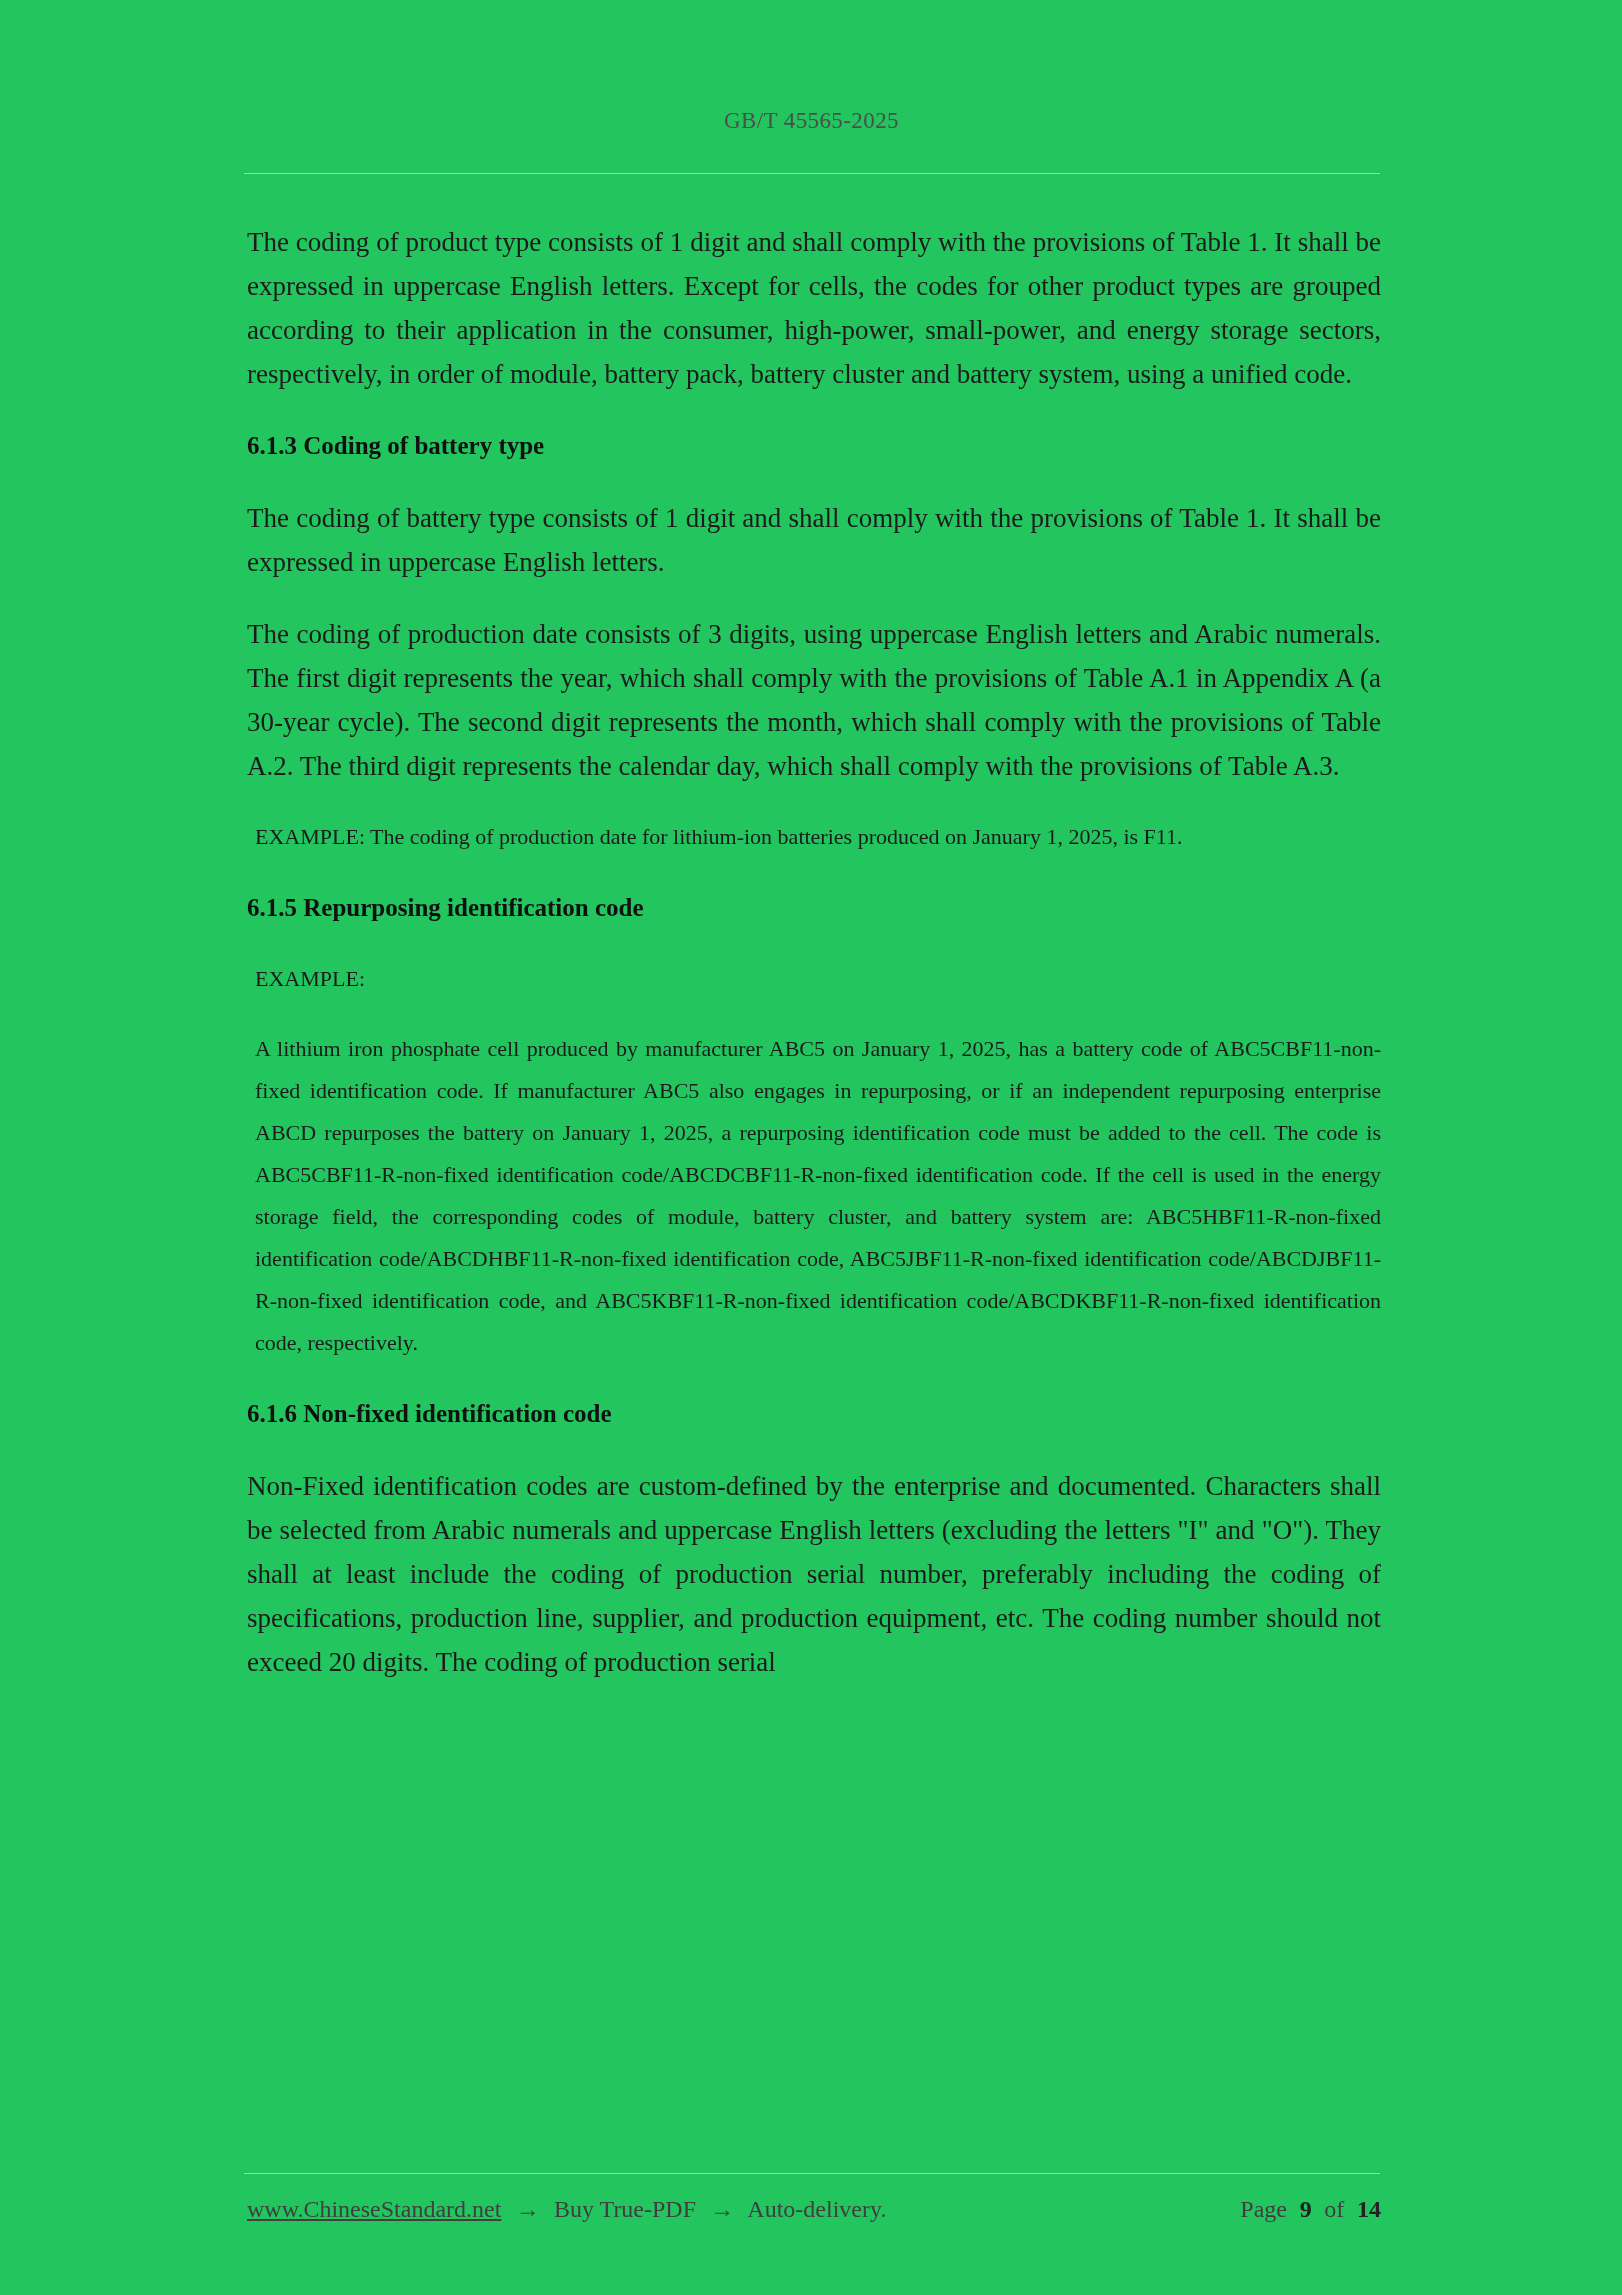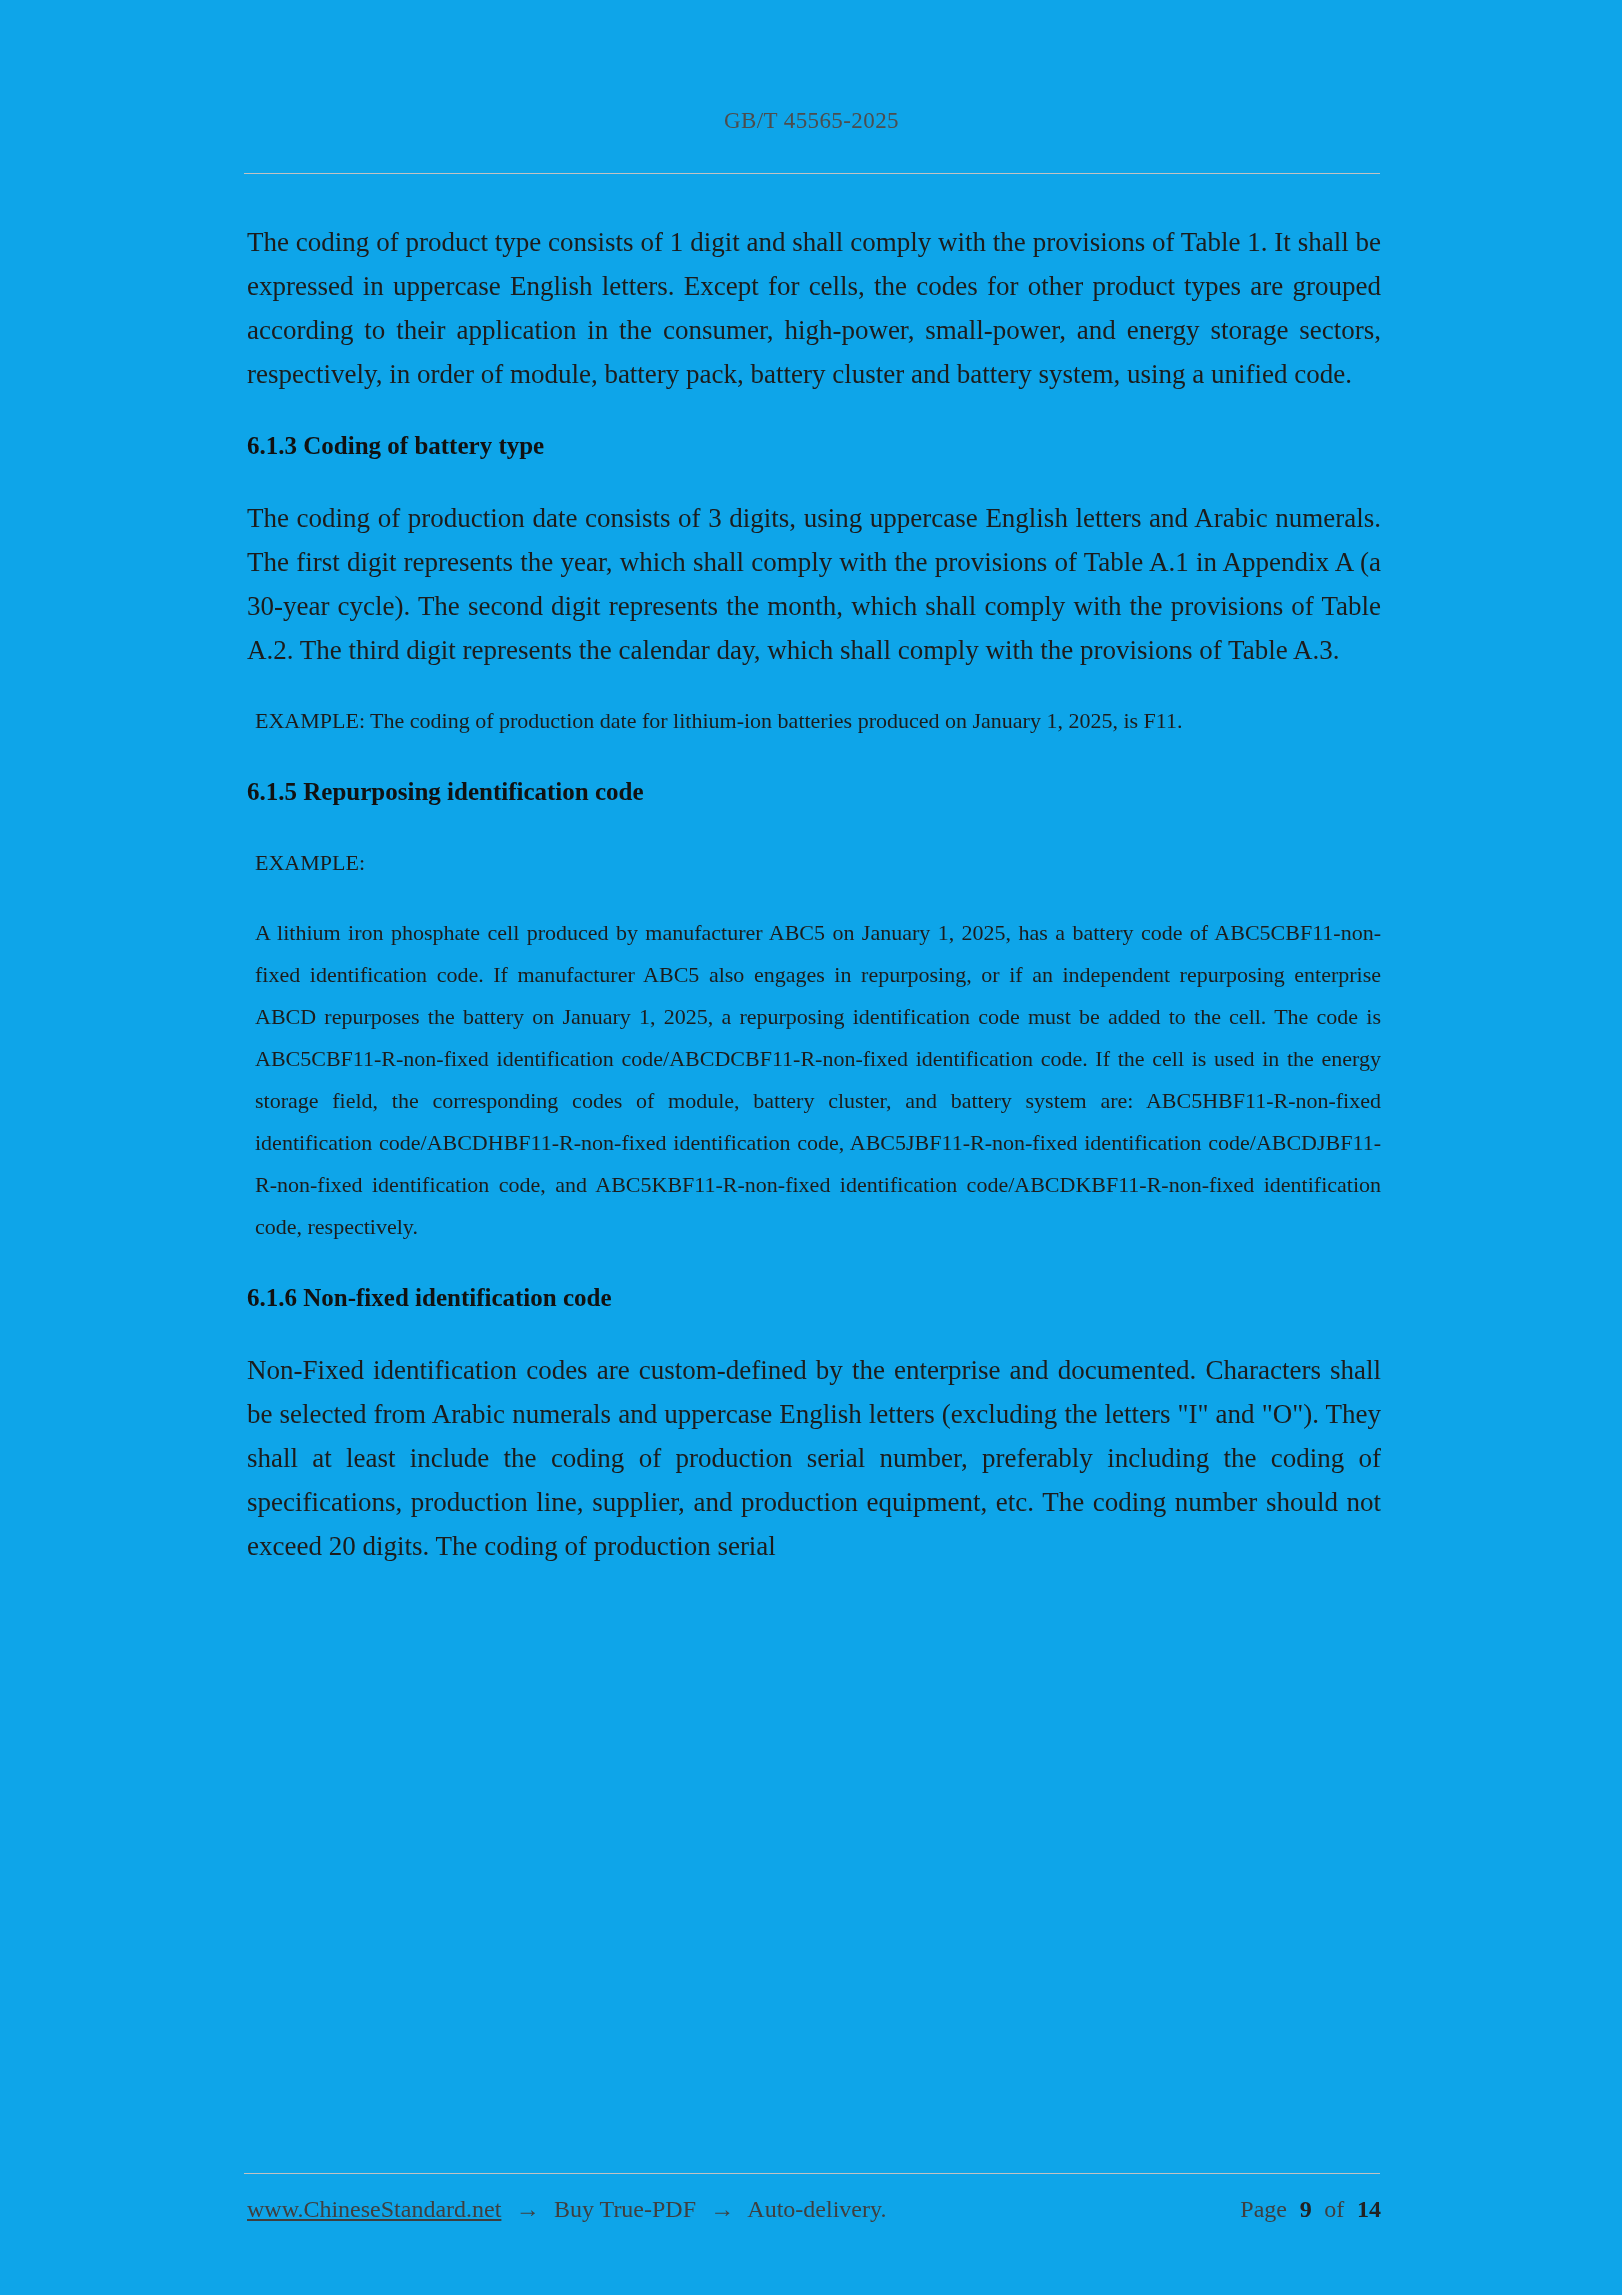--- a/index.html
+++ b/index.html
@@ -4,21 +4,21 @@
 <style>
   html, body {
     margin: 0;
     padding: 0;
     background: #ffffff;
   }
   .page {
     position: relative;
     width: 1623px;
     height: 2295px;
-    background: #0ea5e9;
+    background: #22c55e;
     font-family: "Liberation Serif", serif;
     color: #1c1c1c;
     overflow: hidden;
   }
   .doc-header {
     position: absolute;
     top: 108px;
     left: 0;
     width: 100%;
     text-align: center;
@@ -108,20 +108,21 @@
   <div class="doc-header">GB/T 45565-2025</div>
 
   <div class="header-rule"></div>
 
   <div class="content">
 
     <p class="body">The coding of product type consists of 1 digit and shall comply with the provisions of Table 1. It shall be expressed in uppercase English letters. Except for cells, the codes for other product types are grouped according to their application in the consumer, high-power, small-power, and energy storage sectors, respectively, in order of module, battery pack, battery cluster and battery system, using a unified code.</p>
 
     <h3 class="sec">6.1.3 Coding of battery type</h3>
 
+    <p class="body">The coding of battery type consists of 1 digit and shall comply with the provisions of Table 1. It shall be expressed in uppercase English letters.</p>
 
 
     <p class="body">The coding of production date consists of 3 digits, using uppercase English letters and Arabic numerals. The first digit represents the year, which shall comply with the provisions of Table A.1 in Appendix A (a 30-year cycle). The second digit represents the month, which shall comply with the provisions of Table A.2. The third digit represents the calendar day, which shall comply with the provisions of Table A.3.</p>
 
     <p class="ex">EXAMPLE: The coding of production date for lithium-ion batteries produced on January 1, 2025, is F11.</p>
 
     <h3 class="sec">6.1.5 Repurposing identification code</h3>
 
 
     <p class="ex">EXAMPLE:</p>

